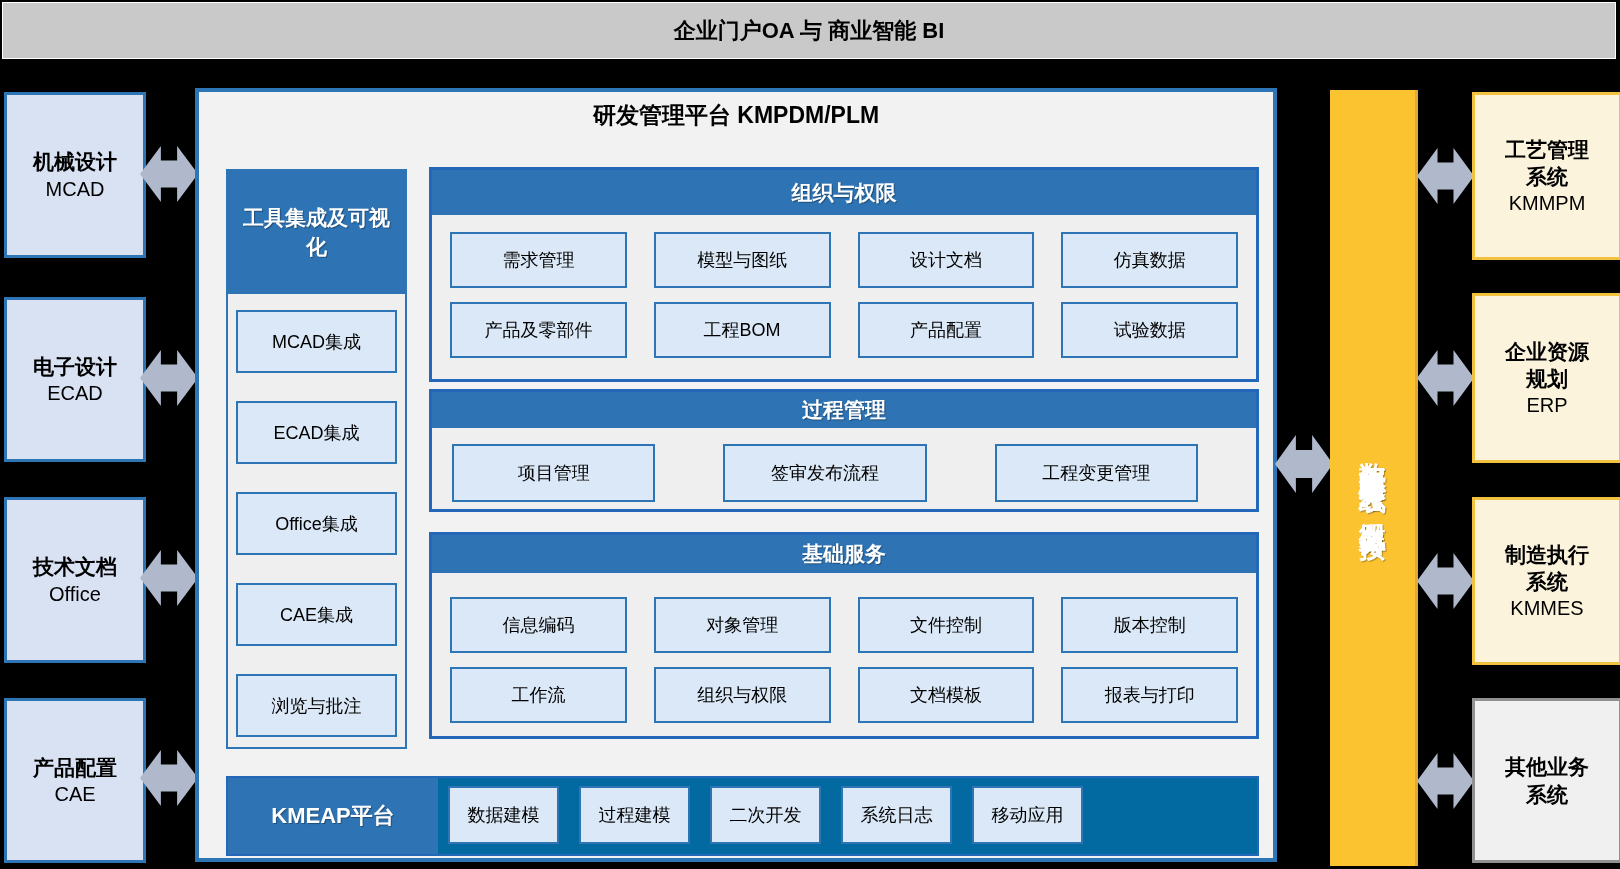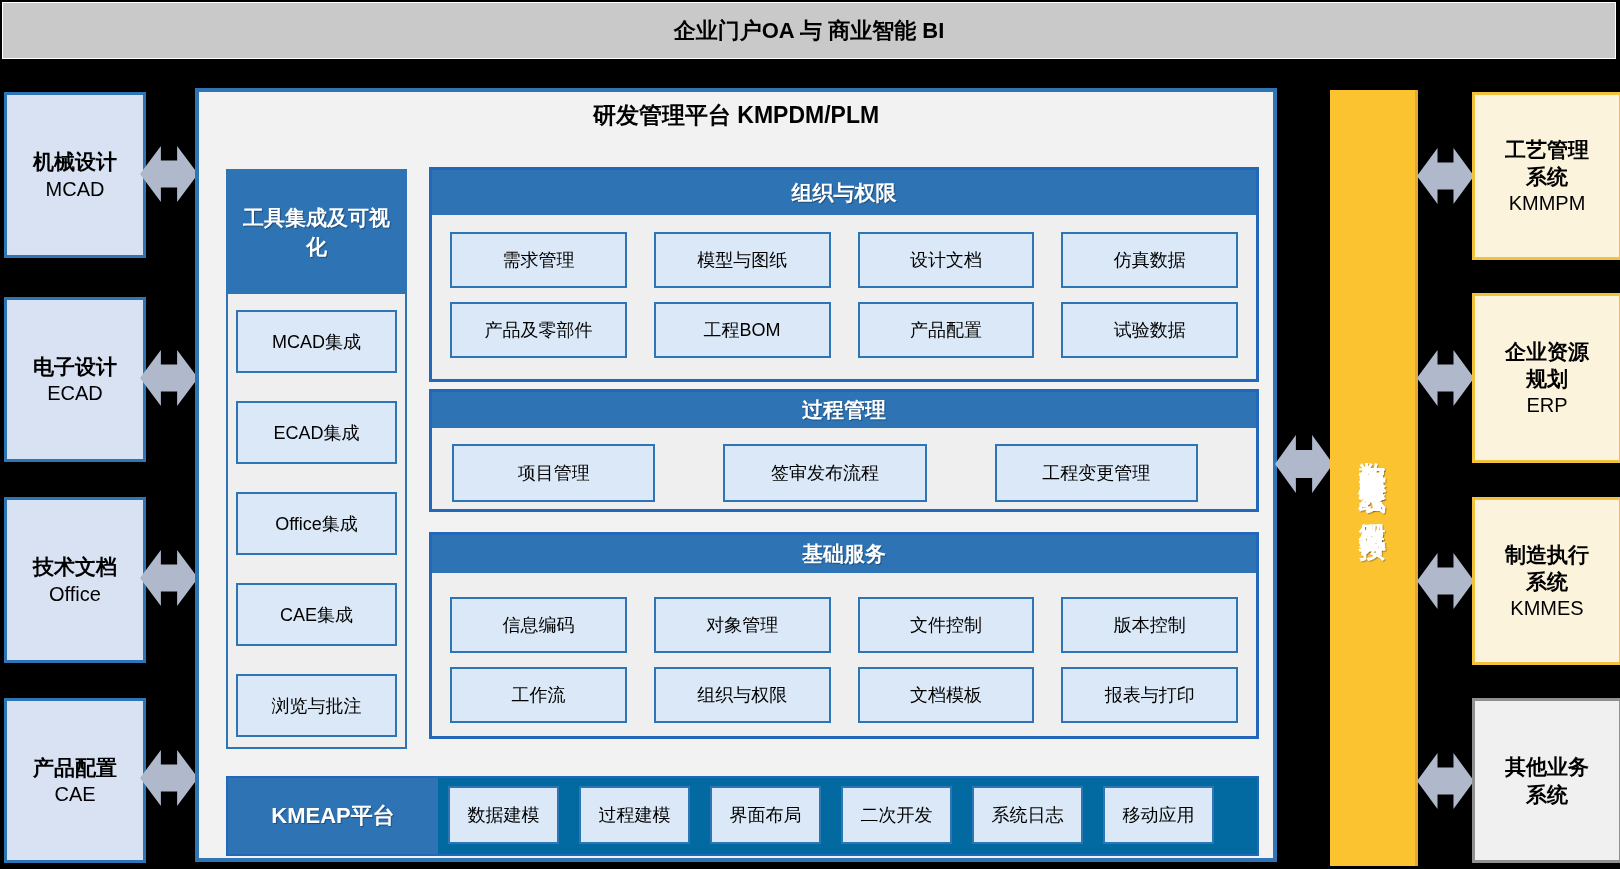--- a/index.html
+++ b/index.html
@@ -179,21 +179,20 @@
         <div class="item">文档模板</div>
         <div class="item">报表与打印</div>
       </div>
     </div>
 
     <div class="kmeap">
       <div class="kmeap-label headtext">KMEAP平台</div>
       <div class="kmeap-items">
         <div class="item">数据建模</div>
         <div class="item">过程建模</div>
-        <div class="item">界面布局</div>
         <div class="item">二次开发</div>
         <div class="item">系统日志</div>
         <div class="item">移动应用</div>
       </div>
     </div>
   </div>
 
   <div class="arrow" style="left:1275px;top:435px;width:58px;height:58px;"></div>
 
   <div class="bus">

